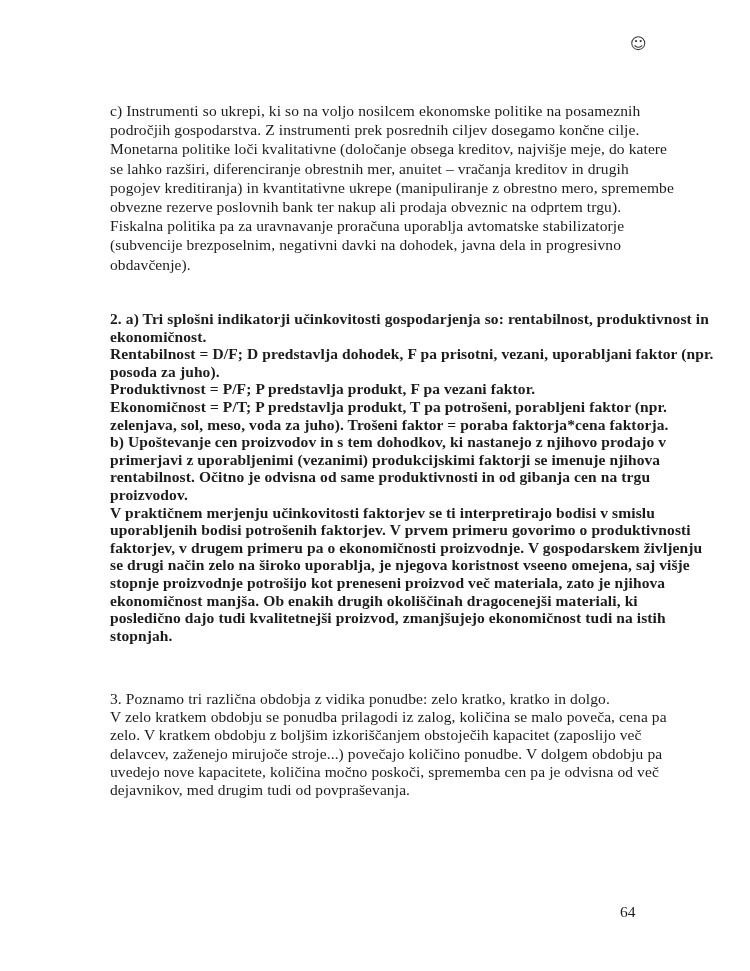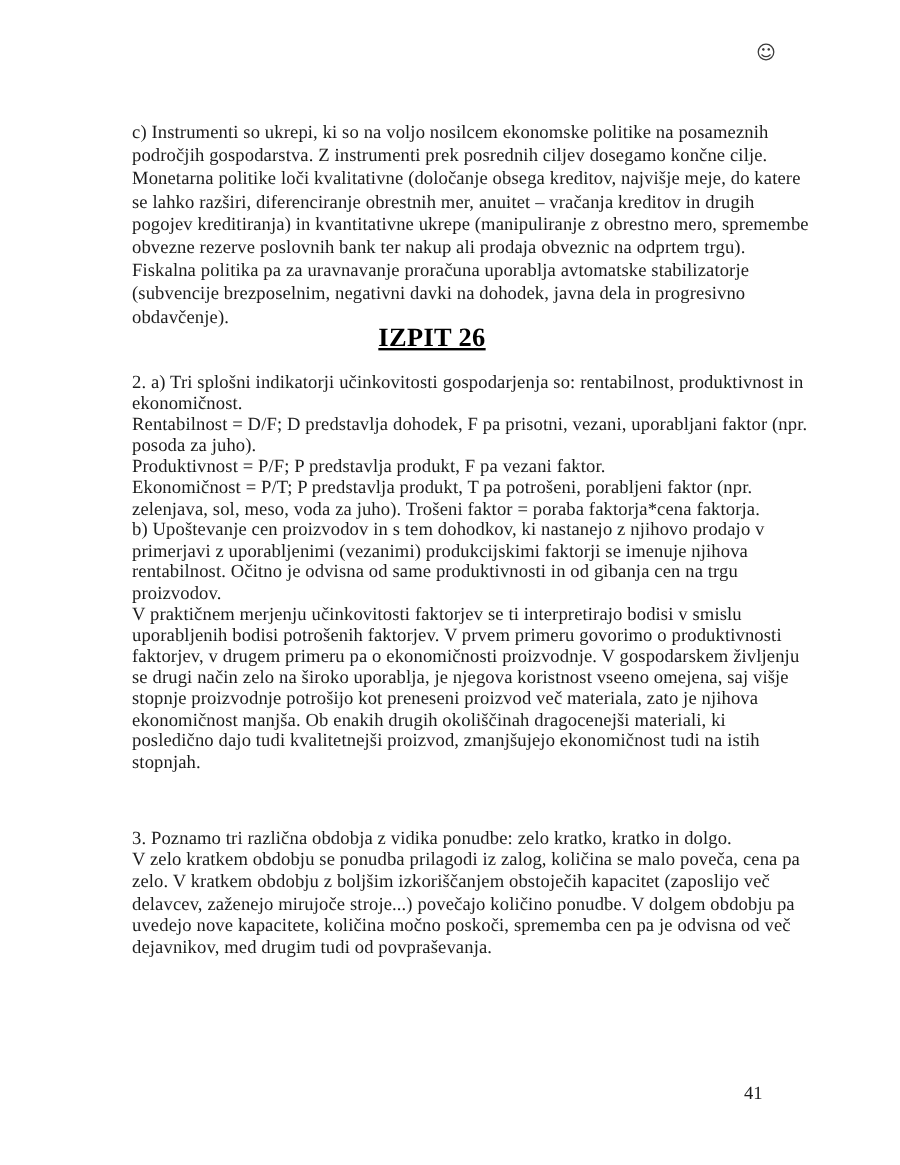--- a/index.html
+++ b/index.html
@@ -32,20 +32,21 @@
     font-size: 15.5px;
     letter-spacing: 0.1px;
   }
   .para-1 {
     top: 101px;
     line-height: 19.2px;
   }
   .para-2 {
     top: 310px;
     line-height: 17.6px;
+    font-weight: bold;
   }
   .para-3 {
     top: 654px;
     line-height: 18.2px;
     margin-top: 36px;
   }
   .heading-wrap {
     position: absolute;
     left: 70px;
     top: 268px;
@@ -77,23 +78,20 @@
   <div class="para para-1">c) Instrumenti so ukrepi, ki so na voljo nosilcem ekonomske politike na posameznih
 področjih gospodarstva. Z instrumenti prek posrednih ciljev dosegamo končne cilje.
 Monetarna politike loči kvalitativne (določanje obsega kreditov, najvišje meje, do katere
 se lahko razširi, diferenciranje obrestnih mer, anuitet – vračanja kreditov in drugih
 pogojev kreditiranja) in kvantitativne ukrepe (manipuliranje z obrestno mero, spremembe
 obvezne rezerve poslovnih bank ter nakup ali prodaja obveznic na odprtem trgu).
 Fiskalna politika pa za uravnavanje proračuna uporablja avtomatske stabilizatorje
 (subvencije brezposelnim, negativni davki na dohodek, javna dela in progresivno
 obdavčenje).</div>
 
-  <div class="heading-wrap">
-    <span class="heading">IZPIT 26</span>
-  </div>
 
   <div class="para para-2">2. a) Tri splošni indikatorji učinkovitosti gospodarjenja so: rentabilnost, produktivnost in
 ekonomičnost.
 Rentabilnost = D/F; D predstavlja dohodek, F pa prisotni, vezani, uporabljani faktor (npr.
 posoda za juho).
 Produktivnost = P/F; P predstavlja produkt, F pa vezani faktor.
 Ekonomičnost = P/T; P predstavlja produkt, T pa potrošeni, porabljeni faktor (npr.
 zelenjava, sol, meso, voda za juho). Trošeni faktor = poraba faktorja*cena faktorja.
 b) Upoštevanje cen proizvodov in s tem dohodkov, ki nastanejo z njihovo prodajo v
 primerjavi z uporabljenimi (vezanimi) produkcijskimi faktorji se imenuje njihova
@@ -108,15 +106,15 @@
 posledično dajo tudi kvalitetnejši proizvod, zmanjšujejo ekonomičnost tudi na istih
 stopnjah.</div>
 
   <div class="para para-3">3. Poznamo tri različna obdobja z vidika ponudbe: zelo kratko, kratko in dolgo.
 V zelo kratkem obdobju se ponudba prilagodi iz zalog, količina se malo poveča, cena pa
 zelo. V kratkem obdobju z boljšim izkoriščanjem obstoječih kapacitet (zaposlijo več
 delavcev, zaženejo mirujoče stroje...) povečajo količino ponudbe. V dolgem obdobju pa
 uvedejo nove kapacitete, količina močno poskoči, sprememba cen pa je odvisna od več
 dejavnikov, med drugim tudi od povpraševanja.</div>
 
-  <div class="page-number">41</div>
+  <div class="page-number">64</div>
 
 </div>
 
 </body></html>

